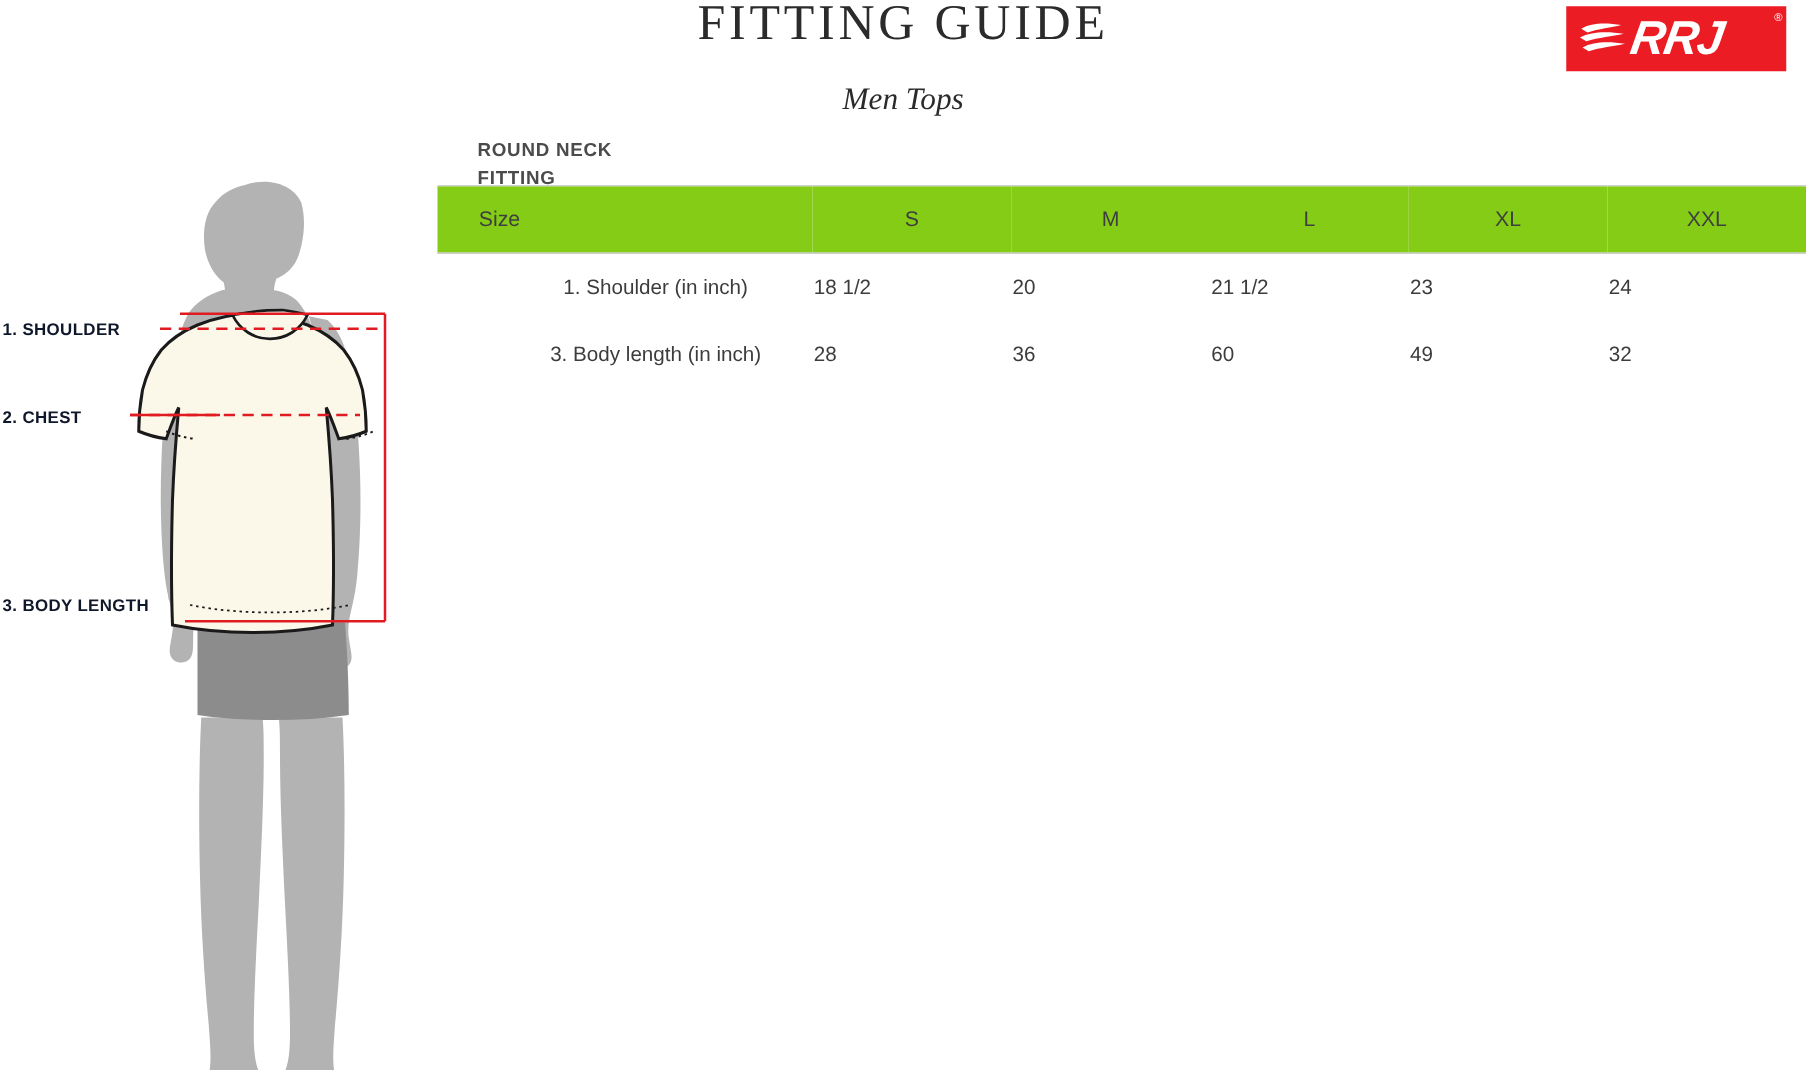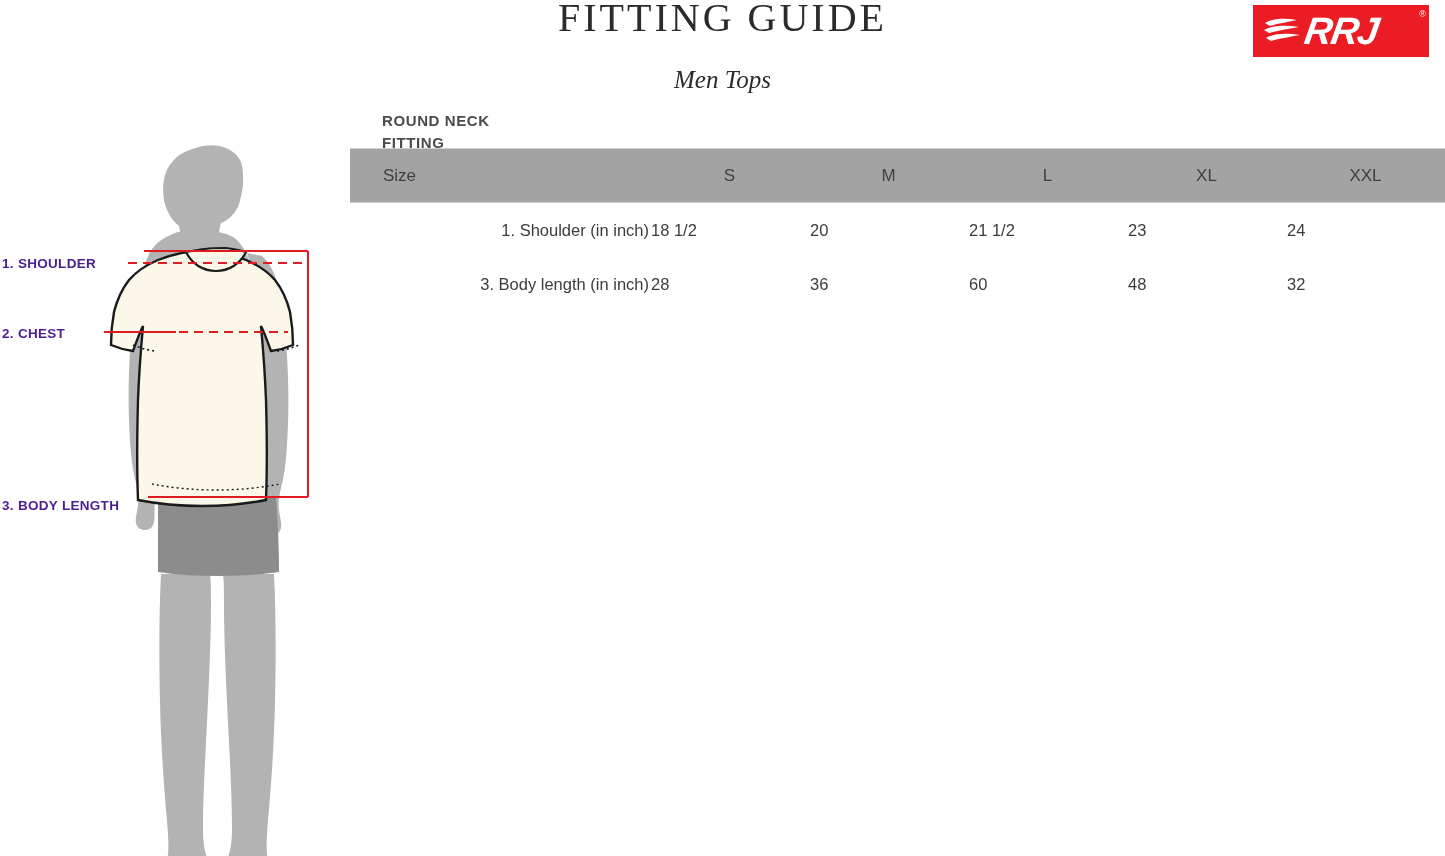--- a/index.html
+++ b/index.html
@@ -100,66 +100,66 @@
     left: 350px;
     top: 148px;
     width: 1095px;
   }
   table.size-table {
     border-collapse: collapse;
     width: 1095px;
     table-layout: fixed;
   }
   table.size-table thead th {
-    background: #a3a3a3;
+    background: #84cc16;
     font-weight: normal;
     font-size: 17px;
     color: #3f3f3f;
     height: 51px;
     vertical-align: middle;
     border-top: 1px solid #cfcfcf;
     border-bottom: 1px solid #cfcfcf;
   }
   table.size-table thead th.col-label {
     text-align: left;
     padding-left: 33px;
   }
   table.size-table tbody td {
     height: 52px;
     font-size: 16.5px;
     color: #3c3c3c;
     text-align: left;
     vertical-align: middle;
   }
   table.size-table tbody td.col-label {
-    text-align: right;
+    text-align: center;
     padding-left: 50px;
   }
   col.c-label { width: 300px; }
   col.c-val { width: 159px; }
 
   
   .figure {
     position: absolute;
     left: 0;
     top: 0;
     width: 350px;
     height: 856px;
   }
   .measure-label {
     position: absolute;
     font-size: 13.5px;
     font-weight: bold;
     letter-spacing: 0.3px;
-    color: #4c1d95;
+    color: #0f172a;
     white-space: nowrap;
   }
   .lbl-shoulder { left: 2px;  top: 256px; }
   .lbl-chest    { left: 2px;  top: 326px; }
-  .lbl-body     { left: 2px;  top: 498px; text-align: center; }
+  .lbl-body     { left: 2px;  top: 477px; text-align: center; }
 </style>
 </head>
 <body>
 
 <div class="title">FITTING GUIDE</div>
 <div class="subtitle">Men Tops</div>
 
 <div class="logo-wrap">
   <div class="logo-box"></div>
   <svg class="logo-mark" viewBox="0 0 42 27">
@@ -203,21 +203,21 @@
         <td>20</td>
         <td>21 1/2</td>
         <td>23</td>
         <td>24</td>
       </tr>
       <tr>
         <td class="col-label">3. Body length (in inch)</td>
         <td>28</td>
         <td>36</td>
         <td>60</td>
-        <td>48</td>
+        <td>49</td>
         <td>32</td>
       </tr>
     </tbody>
   </table>
 </div>
 
 <div class="figure">
   <svg width="350" height="856" viewBox="0 0 350 856">
 
     <g fill="#b3b3b3">

